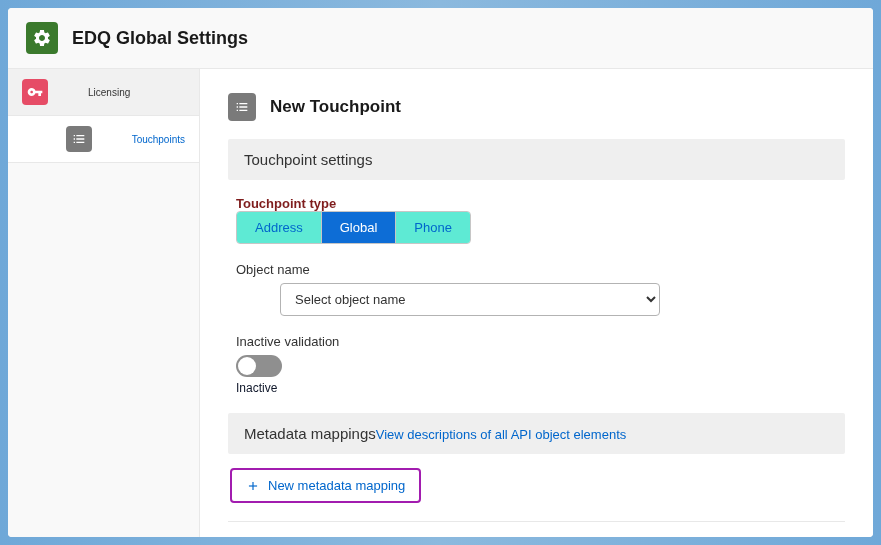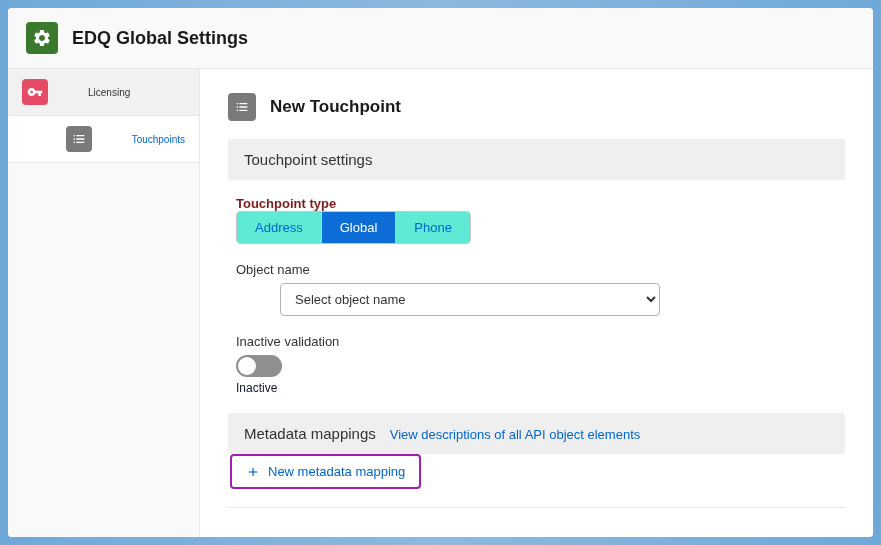--- a/index.html
+++ b/index.html
@@ -213,21 +213,21 @@
     .toggle-status {
       font-size: 12px;
       color: #0f172a;
       margin-top: 4px;
     }
     .section-header-row {
       background: #efefef;
       padding: 12px 16px;
       display: flex;
       align-items: baseline;
-      gap: 14px;
+      margin-bottom: 14px;
       border-radius: 2px;
     }
     .section-header-row .title {
       font-size: 15px;
       color: #333;
     }
     .section-header-row .link {
       font-size: 13px;
       color: #0066cc;
       cursor: pointer;

